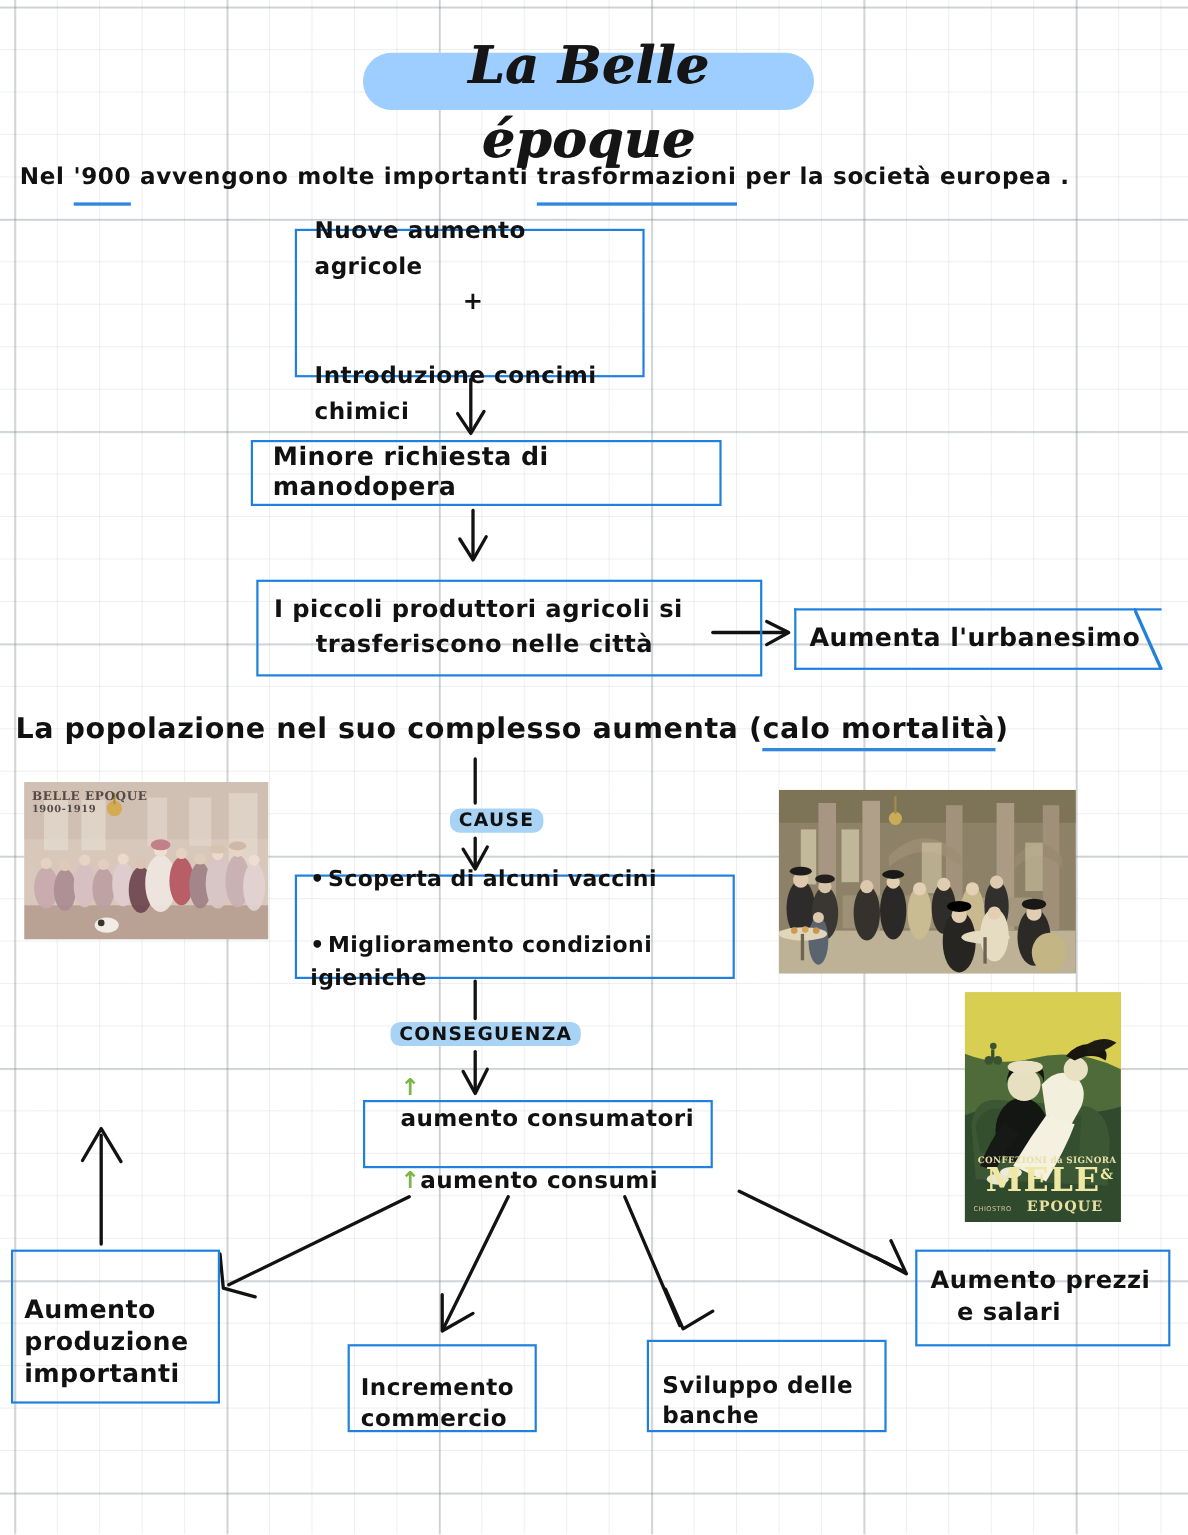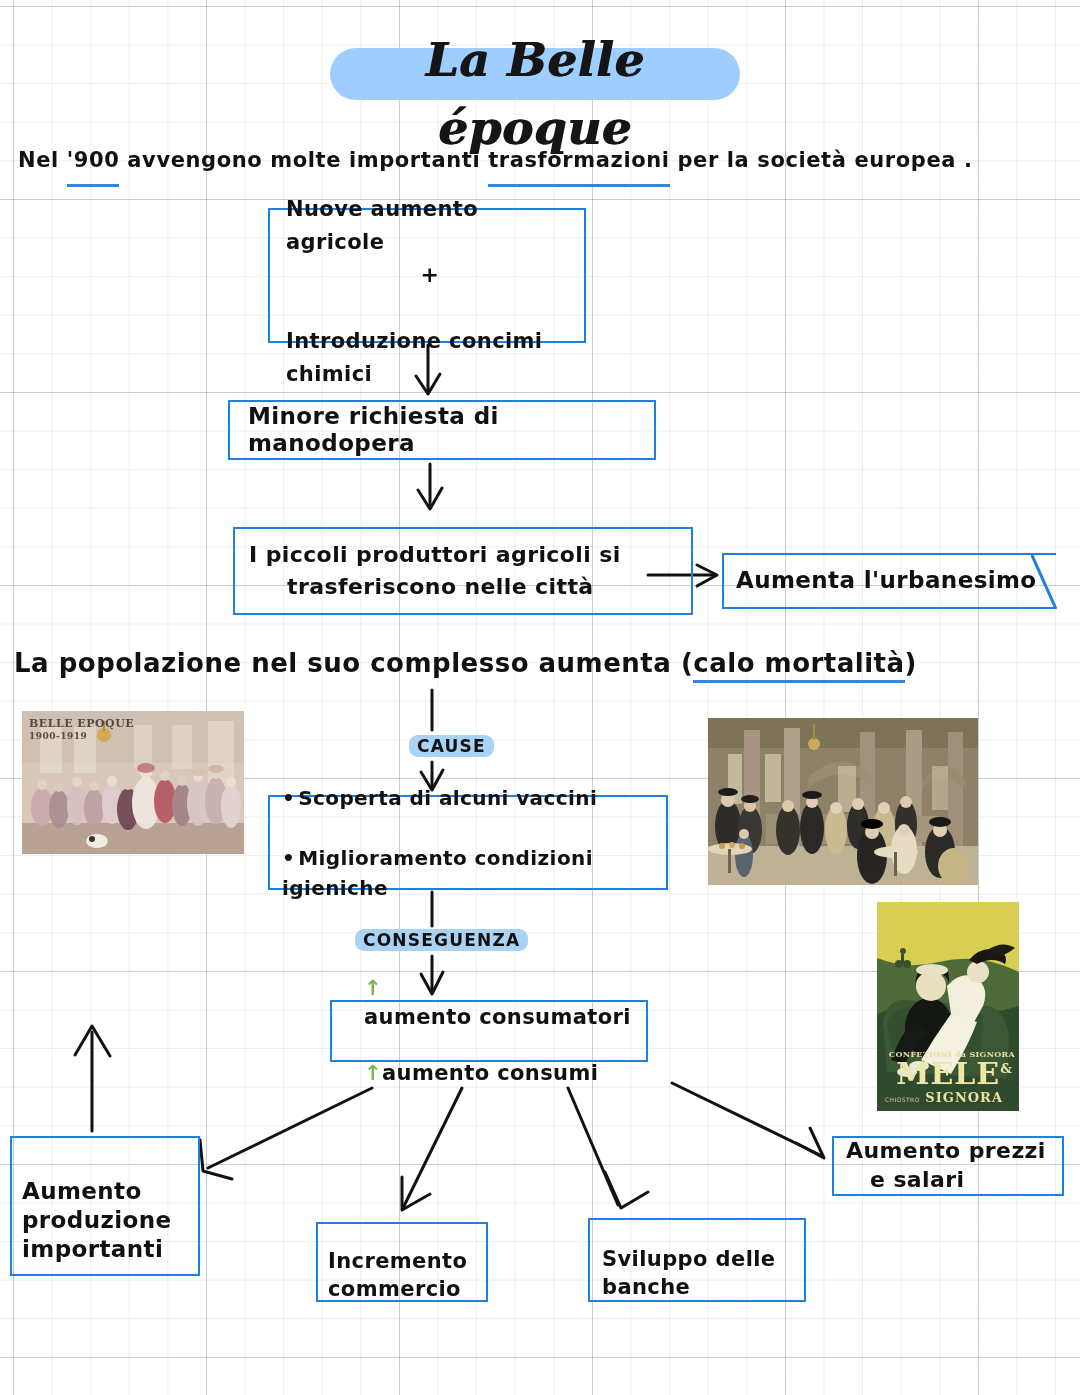--- a/index.html
+++ b/index.html
@@ -152,21 +152,21 @@
 
   #box-prodind      { left: 10px; top: 1136px; width: 190px; height: 140px; }
   #box-prodind .txt { font-size: 23px; padding-left: 10px; line-height: 1.28; }
 
   #box-commercio      { left: 316px; top: 1222px; width: 172px; height: 80px; }
   #box-commercio .txt { font-size: 21px; padding-left: 10px; line-height: 1.3; }
 
   #box-banche      { left: 588px; top: 1218px; width: 218px; height: 84px; }
   #box-banche .txt { font-size: 21px; padding-left: 12px; line-height: 1.3; }
 
-  #box-prezzi      { left: 832px; top: 1136px; width: 232px; height: 60px; }
+  #box-prezzi      { left: 832px; top: 1136px; width: 232px; height: 88px; }
   #box-prezzi .txt { font-size: 22px; padding-left: 12px; line-height: 1.3; }
   #box-prezzi .l2  { display:block; padding-left: 24px; }
 
   
   #popolazione {
     position: absolute;
     left: 14px;
     top: 648px;
     font-size: 26px;
     white-space: nowrap;
@@ -556,17 +556,17 @@
       <path d="M74,112 Q58,134 44,158 L74,172 Q92,142 100,120 Z" fill="#f4f1e0"></path>
       <circle cx="101" cy="70" r="11" fill="#e8e1c4"></circle>
       <path d="M92,58 Q104,44 120,48 Q132,52 128,62 Q116,54 100,62 Z" fill="#18160f"></path>
       <path d="M110,48 Q126,38 138,46 Q128,54 112,58 Z" fill="#1c1a12"></path>
 
       <ellipse cx="42" cy="164" rx="10" ry="5" fill="#eceadb"></ellipse>
       <ellipse cx="30" cy="170" rx="10" ry="5" fill="#e8e6d6"></ellipse>
     </svg>
     <div class="poster-line1">CONFEZIONI da SIGNORA</div>
     <div class="poster-brand"><span>MELE</span><span class="amp">&amp;</span></div>
-    <div class="poster-city">SIGNORA</div>
+    <div class="poster-city">EPOQUE</div>
     <div class="poster-sig">CHIOSTRO</div>
   </div>
 
 </div>
 
 </body></html>

